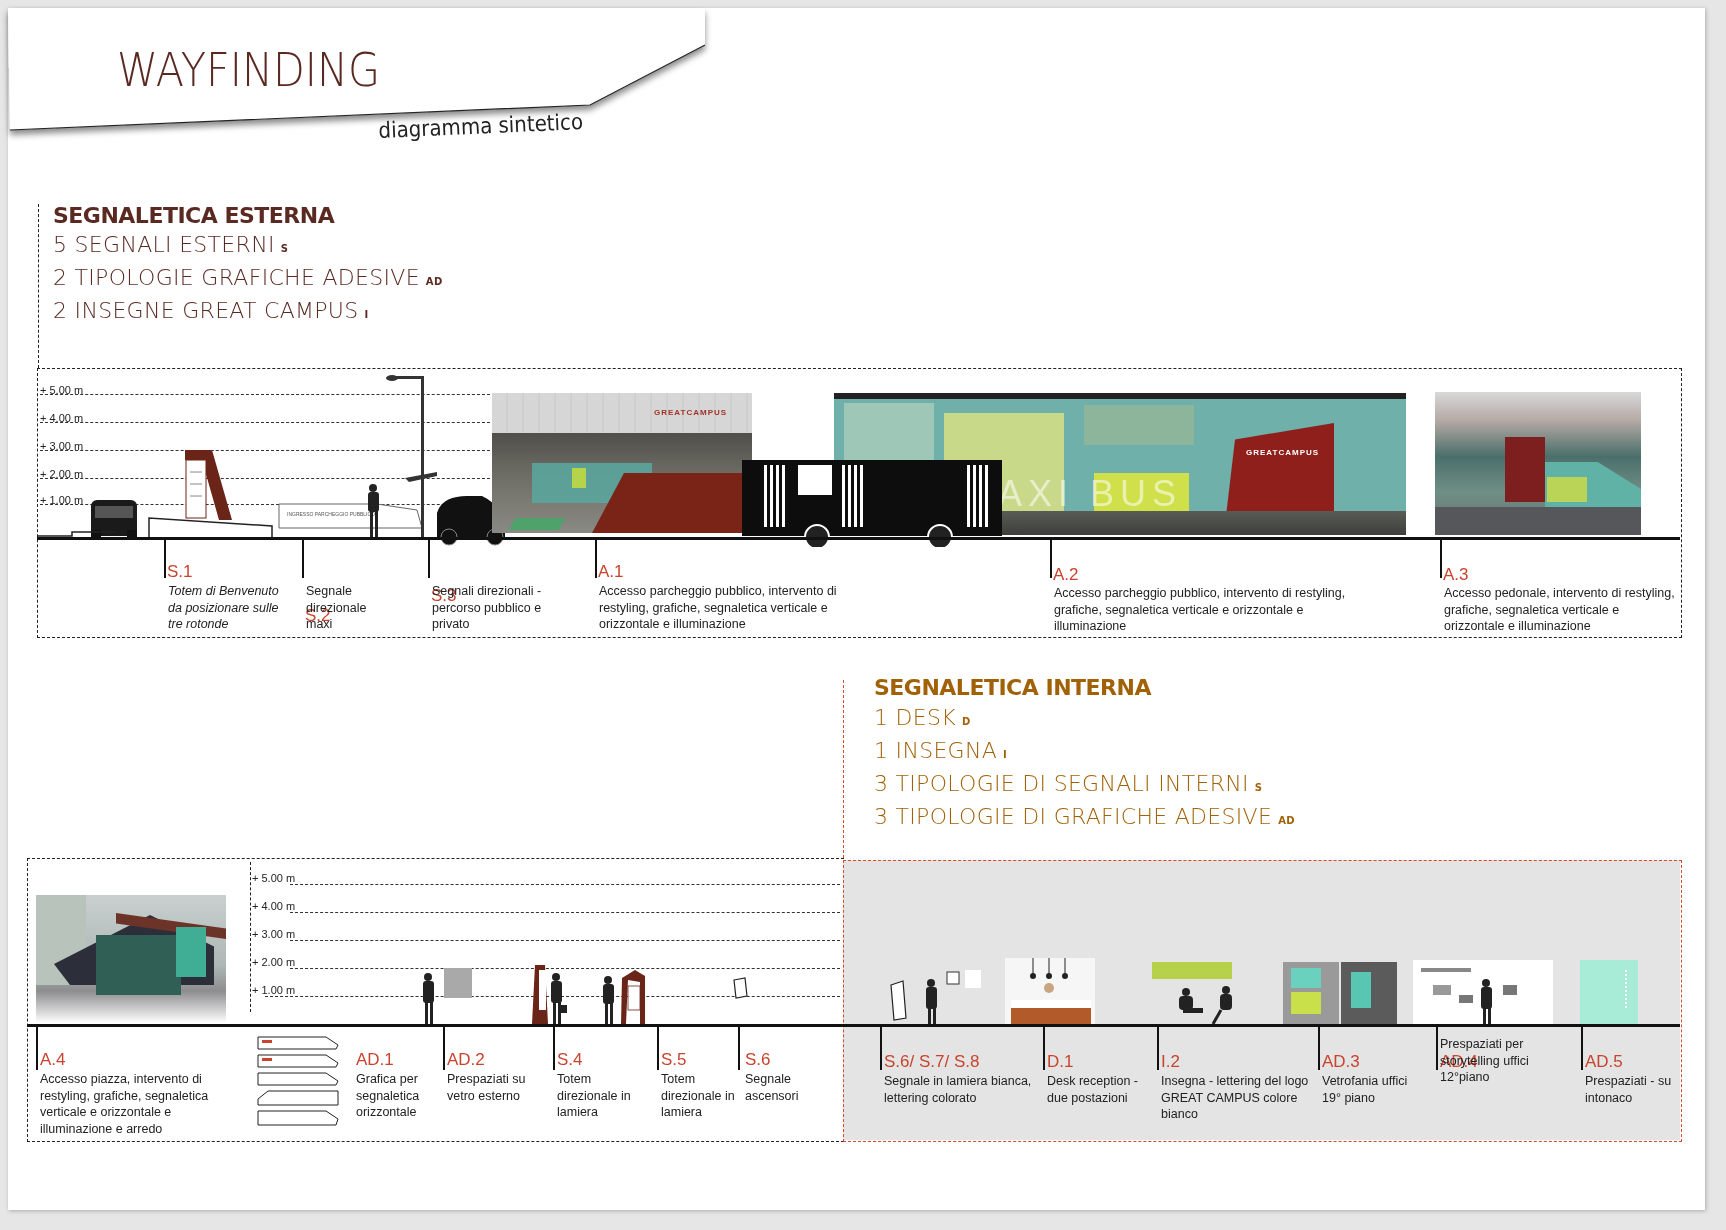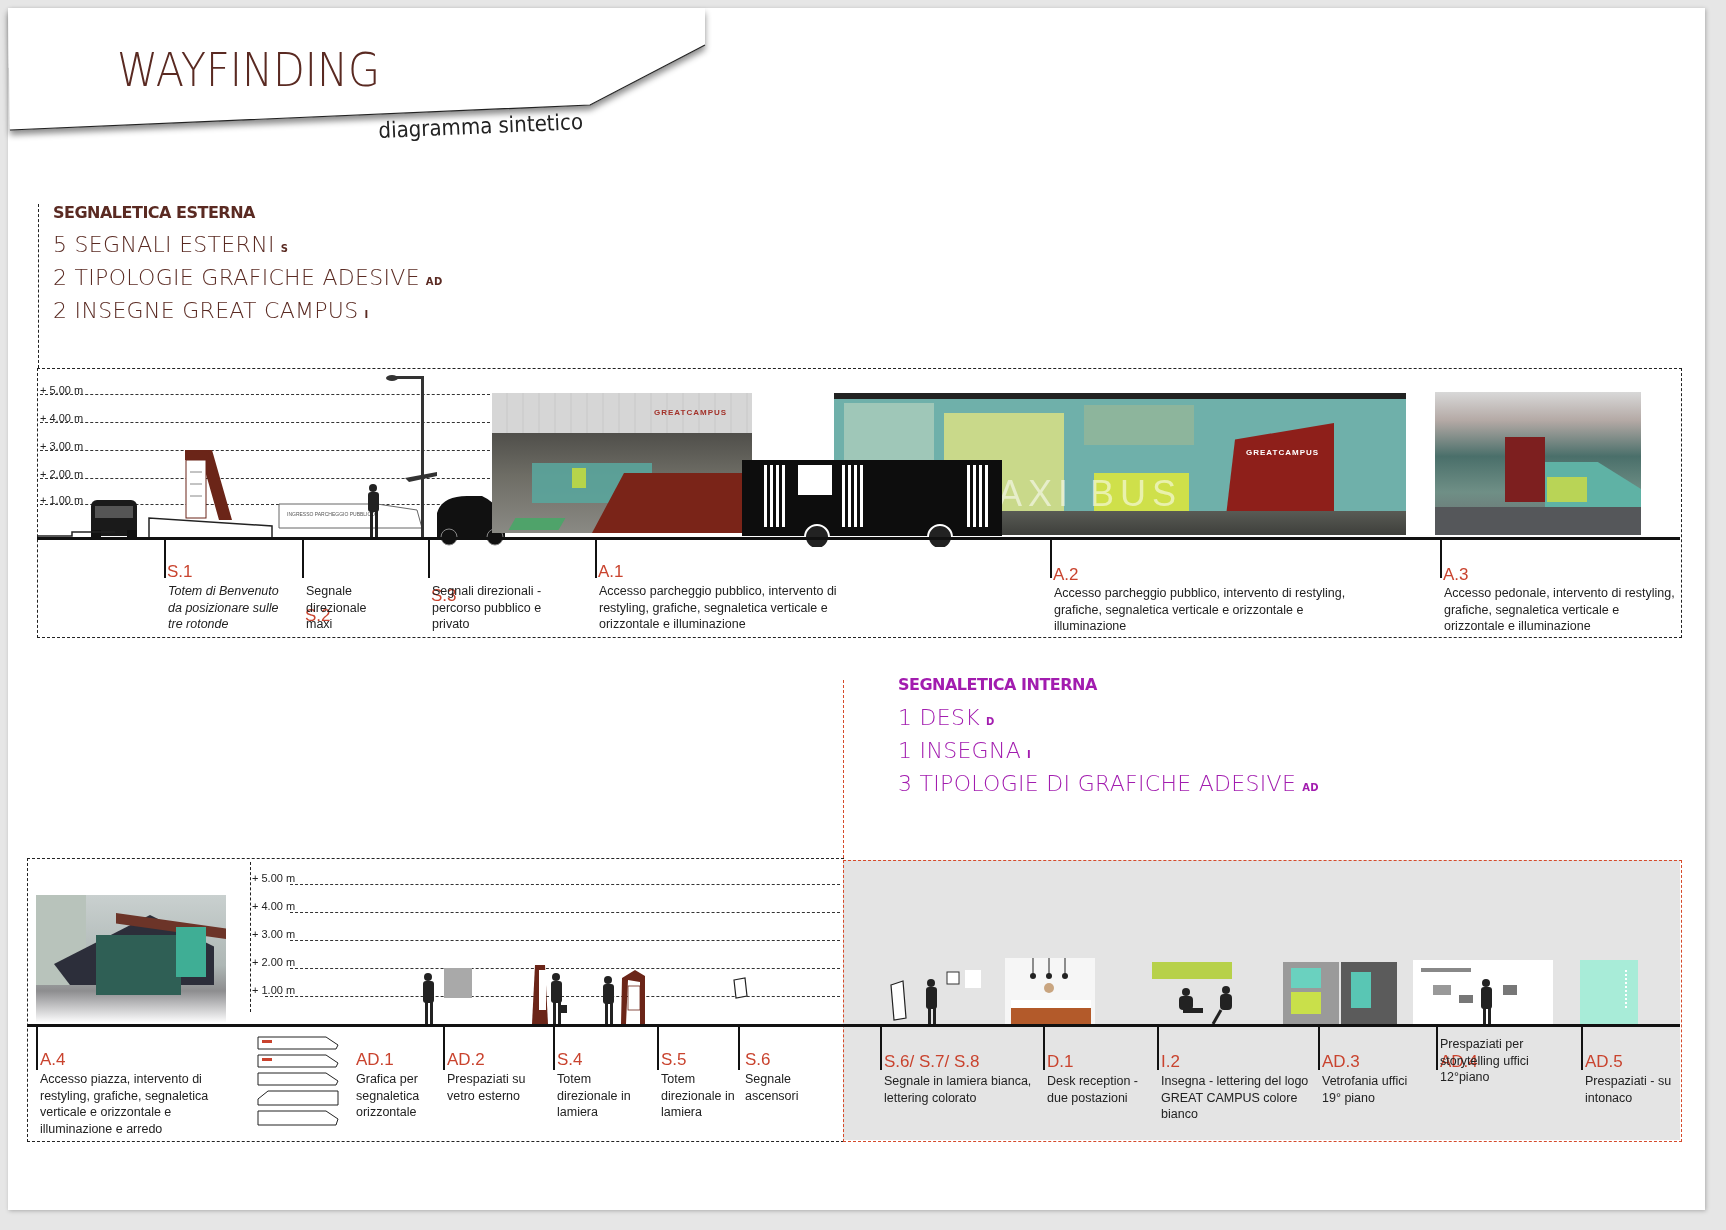--- a/index.html
+++ b/index.html
@@ -1,25 +1,25 @@
 <!DOCTYPE html>
 <html><head>
 <meta charset="utf-8">
 <style>
   html,body{margin:0;padding:0;}
   body{width:1726px;height:1230px;background:#e6e6e6;position:relative;overflow:hidden;font-family:"Liberation Sans",sans-serif;}
   .sheet{position:absolute;left:8px;top:8px;width:1697px;height:1202px;background:#fff;box-shadow:1px 1px 4px rgba(0,0,0,.25);}
   .abs{position:absolute;}
   .title{left:117px;top:42px;font-family:"DejaVu Sans",sans-serif;font-weight:200;font-size:47px;color:#5a2a22;letter-spacing:0px;transform:scaleX(.88);transform-origin:left top;}
   .subtitle{left:378px;top:118px;font-family:"DejaVu Sans",sans-serif;font-size:22px;color:#222;transform:rotate(-2.5deg) scaleX(.9);transform-origin:left top;}
-  .heading{font-family:"DejaVu Sans",sans-serif;font-weight:bold;font-size:16px;letter-spacing:-.5px;}
+  .heading{font-family:"DejaVu Sans",sans-serif;font-weight:bold;font-size:22px;letter-spacing:-.5px;}
   .count-line{font-family:"DejaVu Sans",sans-serif;font-weight:200;font-size:22px;line-height:29px;letter-spacing:.3px;white-space:nowrap;}
   .count-line .tag{font-weight:bold;font-size:10px;margin-left:6px;}
   .ext{color:#5a2a22;}
-  .int{color:#a21caf;margin-left:24px;}
+  .int{color:#a16207;}
   .dbox{position:absolute;border:1.6px dashed #222;}
   .dbox.red{border-color:#d64a2a;}
   .vdash{position:absolute;border-left:1.6px dashed #222;}
   .vdash.red{border-color:#d64a2a;}
   .hline{position:absolute;height:0;border-top:1.4px dashed #333;}
   .ground{position:absolute;height:3px;background:#111;}
   .tick{position:absolute;width:2px;background:#111;}
   .hlabel{position:absolute;font-size:11px;color:#222;white-space:nowrap;}
   .code{position:absolute;font-size:17px;color:#c9432e;}
   .desc{position:absolute;font-size:12.5px;color:#222;line-height:16.5px;}
@@ -191,20 +191,21 @@
 <div>
   <div class="code" style="left:1443px;top:565px;">A.3</div>
   <div class="desc" style="left:1444px;top:585px;width:235px;">Accesso pedonale, intervento di restyling, grafiche, segnaletica verticale e orizzontale e illuminazione</div>
 </div>
 
 <div class="vdash red" style="left:843px;top:680px;height:178px;"></div>
 <div class="abs heading int" style="left:874px;top:675px;">SEGNALETICA INTERNA</div>
 <div class="abs" style="left:874px;top:703px;">
   <div class="count-line int"><span>1 DESK</span><span class="tag">D</span></div>
   <div class="count-line int"><span>1 INSEGNA</span><span class="tag">I</span></div>
+  <div class="count-line int"><span>3 TIPOLOGIE DI SEGNALI INTERNI</span><span class="tag">S</span></div>
   <div class="count-line int"><span>3 TIPOLOGIE DI GRAFICHE ADESIVE</span><span class="tag">AD</span></div>
 </div>
 
 <div class="abs" style="left:843px;top:860px;width:837px;height:280px;background:#e4e4e4;"></div>
 <div class="dbox" style="left:27px;top:858px;width:816px;height:282px;border-right:none;"></div>
 <div class="dbox red" style="left:843px;top:860px;width:837px;height:280px;"></div>
 
 <div class="vdash" style="left:250px;top:862px;height:150px;border-left-width:1px;"></div>
 <div>
   <div class="hlabel" style="left:252px;top:872px;">+ 5.00 m</div>

